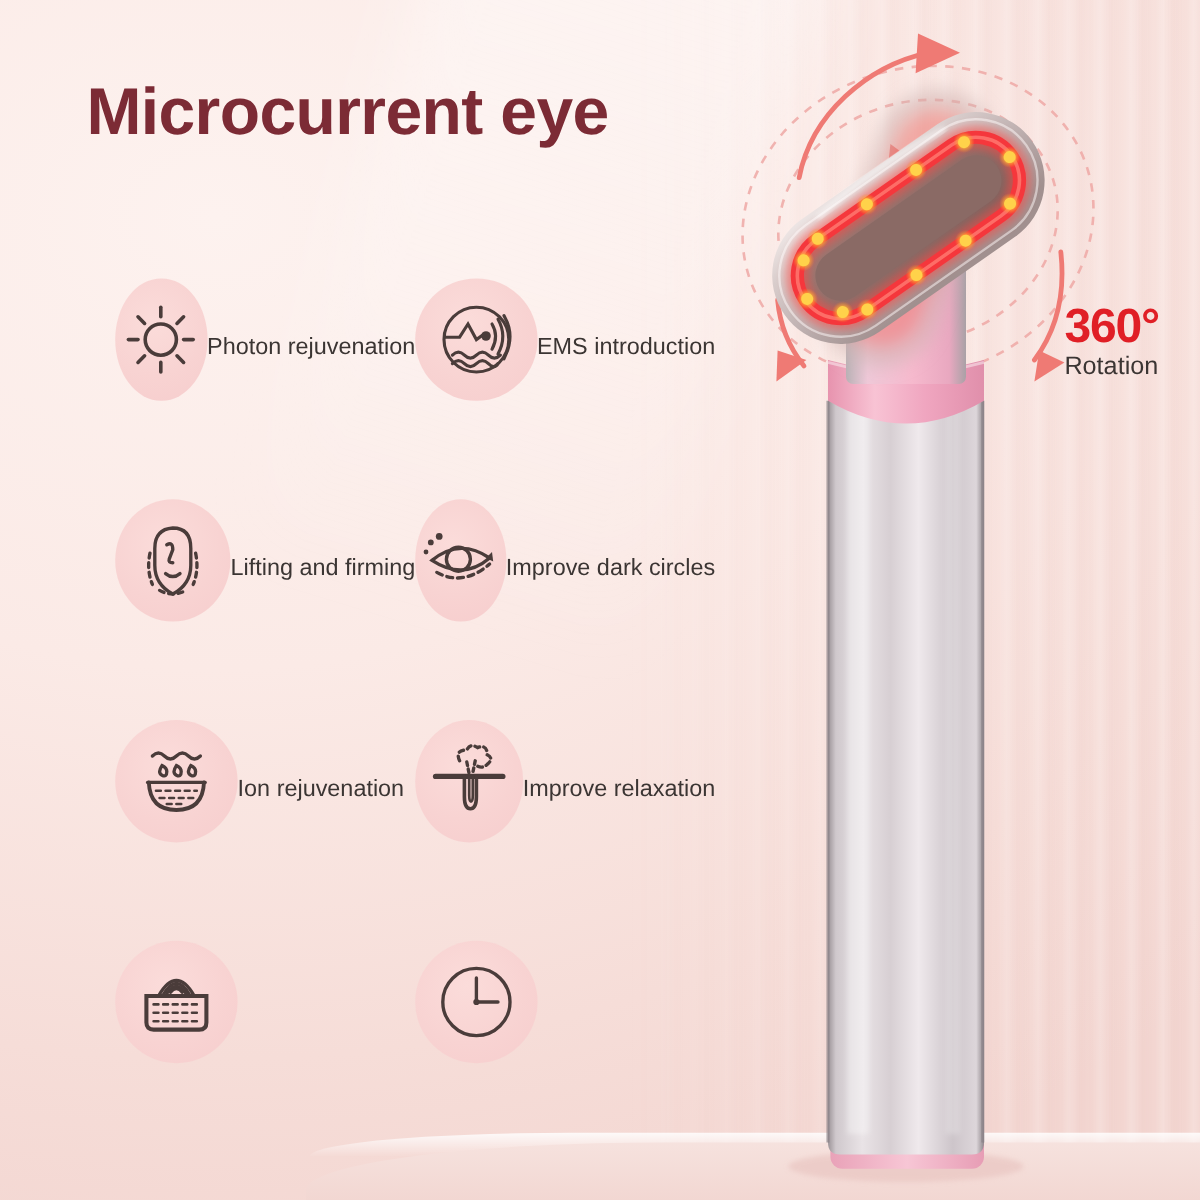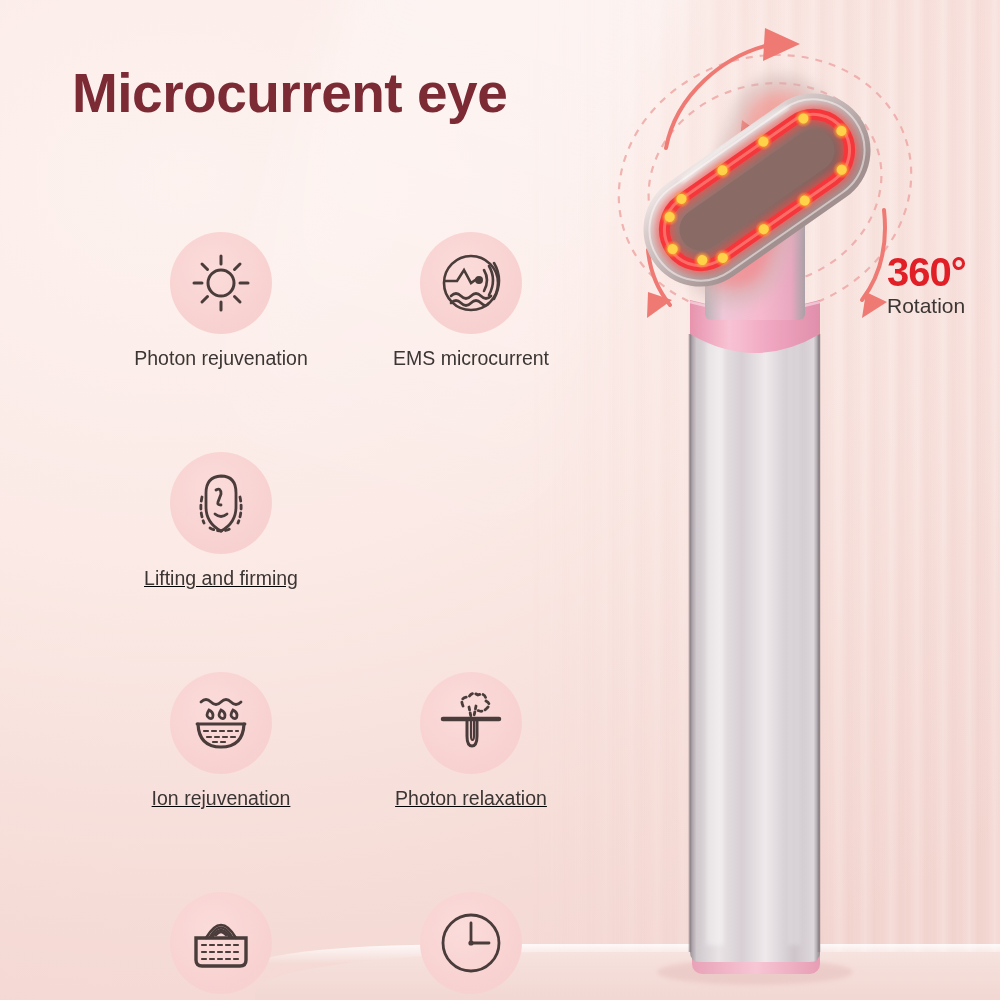--- a/index.html
+++ b/index.html
@@ -48,32 +48,32 @@
     color:#7c2b35;font-weight:bold;font-size:55px;line-height:1.15;
     letter-spacing:-0.5px;
   }
   #title .l{display:block;}
 
   
   #features{
     position:absolute;left:96px;top:232px;width:500px;
   }
   .frow{display:flex;}
-  .fcell{width:250px;display:flex;flex-direction:column;align-items:center;}
+  .fcell{width:250px;display:flex;flex-direction:row;align-items:center;}
   .fdisc{
     width:102px;height:102px;border-radius:50%;
     background:radial-gradient(circle at 42% 36%, #fbdcda 0%, #f8d3d2 55%, #f6cdcd 100%);
     display:flex;align-items:center;justify-content:center;
     filter:blur(.2px);
   }
   .fdisc svg{display:block;}
   .flabel{
     margin-top:13px;font-size:19.5px;color:#3b3533;white-space:nowrap;
   }
-  .frow + .frow{margin-top:82px;text-decoration:underline;}
+  .frow + .frow{margin-top:82px;}
 
   
   #device{position:absolute;left:0;top:0;width:1000px;height:1000px;pointer-events:none;}
 
   #badge360{
     position:absolute;left:887px;top:252px;text-align:left;width:130px;
   }
   #badge360 .num{
     font-size:40px;font-weight:bold;color:#e01f26;line-height:1;letter-spacing:-1px;
   }
@@ -268,39 +268,53 @@
             <circle cx="33" cy="33" r="27"></circle>
             <path d="M7,31 L19,31 L26,20 L33,33 L40,28"></path>
             <circle cx="41" cy="30" r="4" fill="#4a3c3a" stroke="none"></circle>
             <path d="M46,20 Q52,30 46,41"></path>
             <path d="M51,16 Q59,30 51,45"></path>
             <path d="M56,13 Q66,30 56,49"></path>
             <path d="M13,46 q5,-5 10,0 t10,0 t10,0 t10,0"></path>
             <path d="M13,53 q5,-5 10,0 t10,0 t10,0 t8,0"></path>
           </svg>
         </div>
-        <div class="flabel">EMS microcurrent</div>
+        <div class="flabel">EMS introduction</div>
       </div>
     </div>
 
     <div class="frow">
       <div class="fcell">
         <div class="fdisc">
           <svg width="62" height="64" viewBox="0 0 62 64" fill="none" stroke="#4a3c3a" stroke-width="2.8" stroke-linecap="round" stroke-linejoin="round">
             <path d="M16,22 Q16,6 31,5 Q46,5 46,22 L46,36 Q46,52 31,60 Q16,52 16,36 Z"></path>
             <path d="M26,19 q5,-3 5,4 l-3,8 q-1,3 3,3"></path>
             <path d="M25,43 q6,5 12,0"></path>
             <path d="M12,26 Q9,40 14,52" stroke-dasharray="4 4"></path>
             <path d="M50,26 Q53,40 48,52" stroke-dasharray="4 4"></path>
             <path d="M20,57 Q31,63 42,57" stroke-dasharray="4 4"></path>
           </svg>
         </div>
         <div class="flabel">Lifting and firming</div>
       </div>
 
+      <div class="fcell">
+        <div class="fdisc">
+          <svg width="68" height="56" viewBox="0 0 68 56" fill="none" stroke="#4a3c3a" stroke-width="2.8" stroke-linecap="round">
+            <path d="M10,28 Q33,9 58,26 Q36,45 10,28 Z"></path>
+            <circle cx="32" cy="27" r="10"></circle>
+            <circle cx="9" cy="13" r="2.4" fill="#4a3c3a" stroke="none"></circle>
+            <circle cx="16" cy="8" r="2.8" fill="#4a3c3a" stroke="none"></circle>
+            <circle cx="5" cy="21" r="2" fill="#4a3c3a" stroke="none"></circle>
+            <path d="M14,38 Q36,50 58,31" stroke-dasharray="5 4"></path>
+            <path d="M55,26 L60,21 L61,29 Z" fill="#4a3c3a" stroke="none"></path>
+          </svg>
+        </div>
+        <div class="flabel">Improve dark circles</div>
+      </div>
     </div>
 
     <div class="frow">
       <div class="fcell">
         <div class="fdisc">
           <svg width="64" height="58" viewBox="0 0 64 58" fill="none" stroke="#4a3c3a" stroke-width="2.8" stroke-linecap="round">
             <path d="M12,8 q5,-5 10,0 t10,0 t10,0 t10,0"></path>
             <path d="M20,16 q-4,6 0,8 q4,2 4,-3 q0,-3 -4,-5 Z"></path>
             <path d="M32,16 q-4,6 0,8 q4,2 4,-3 q0,-3 -4,-5 Z"></path>
             <path d="M44,16 q-4,6 0,8 q4,2 4,-3 q0,-3 -4,-5 Z"></path>
@@ -320,21 +334,21 @@
         <div class="fdisc">
           <svg width="66" height="62" viewBox="0 0 66 62" fill="none" stroke="#4a3c3a" stroke-width="2.8" stroke-linecap="round">
             <path d="M25,14 q-4,-9 6,-9 q3,-6 9,-2 q8,-3 8,6 q6,3 0,8 q-4,4 -9,1" stroke-dasharray="4 3.5"></path>
             <path d="M31,15 L33,25" stroke-dasharray="3 3"></path>
             <path d="M38,14 L36,24" stroke-dasharray="3 3"></path>
             <path d="M5,27 L61,27" stroke-width="4.5"></path>
             <path d="M29,27 L29,44 Q29,54 34,54 Q39,54 39,44 L39,27" stroke-width="3"></path>
             <path d="M33,27 L33,43 Q33,48 34.5,48 Q36,48 36,43 L36,27" stroke-width="2.2"></path>
           </svg>
         </div>
-        <div class="flabel">Photon relaxation</div>
+        <div class="flabel">Improve relaxation</div>
       </div>
     </div>
 
     <div class="frow">
       <div class="fcell">
         <div class="fdisc">
           <svg width="66" height="62" viewBox="0 0 66 62" fill="none" stroke="#4a3c3a" stroke-width="2.6" stroke-linecap="round">
             <path d="M22,25 Q33,6 44,25"></path>
             <path d="M18,26 Q33,0 48,26"></path>
             <path d="M25,24 Q33,12 41,24"></path>

